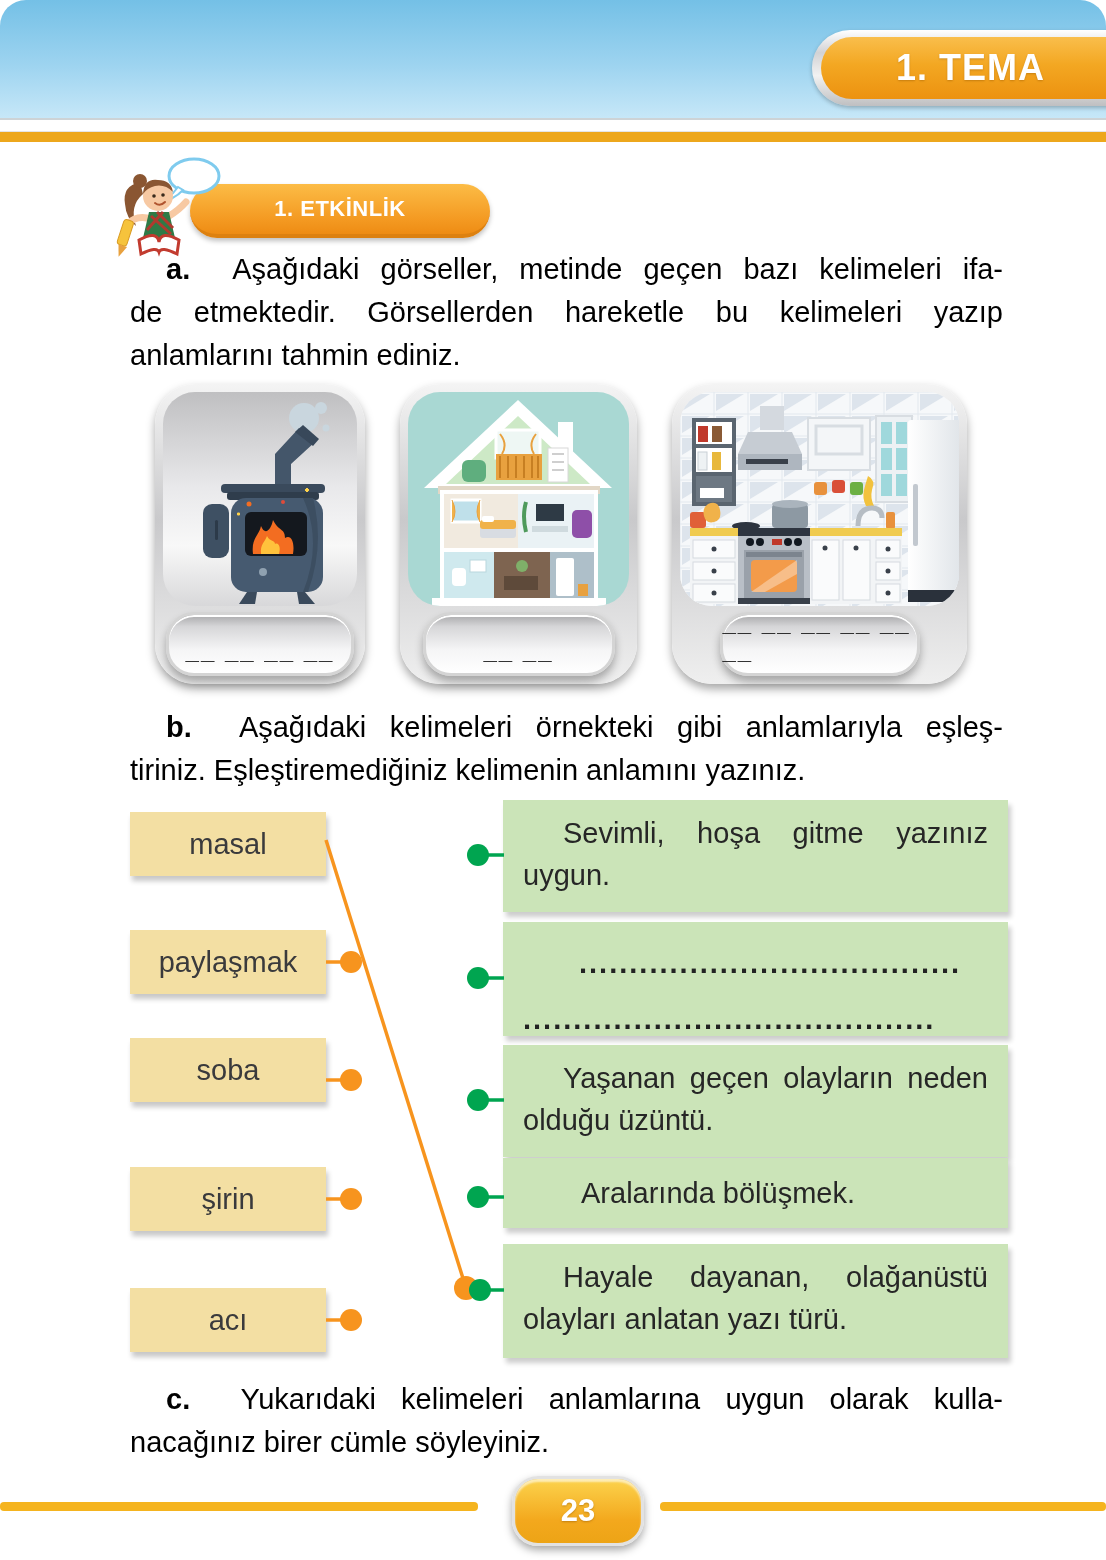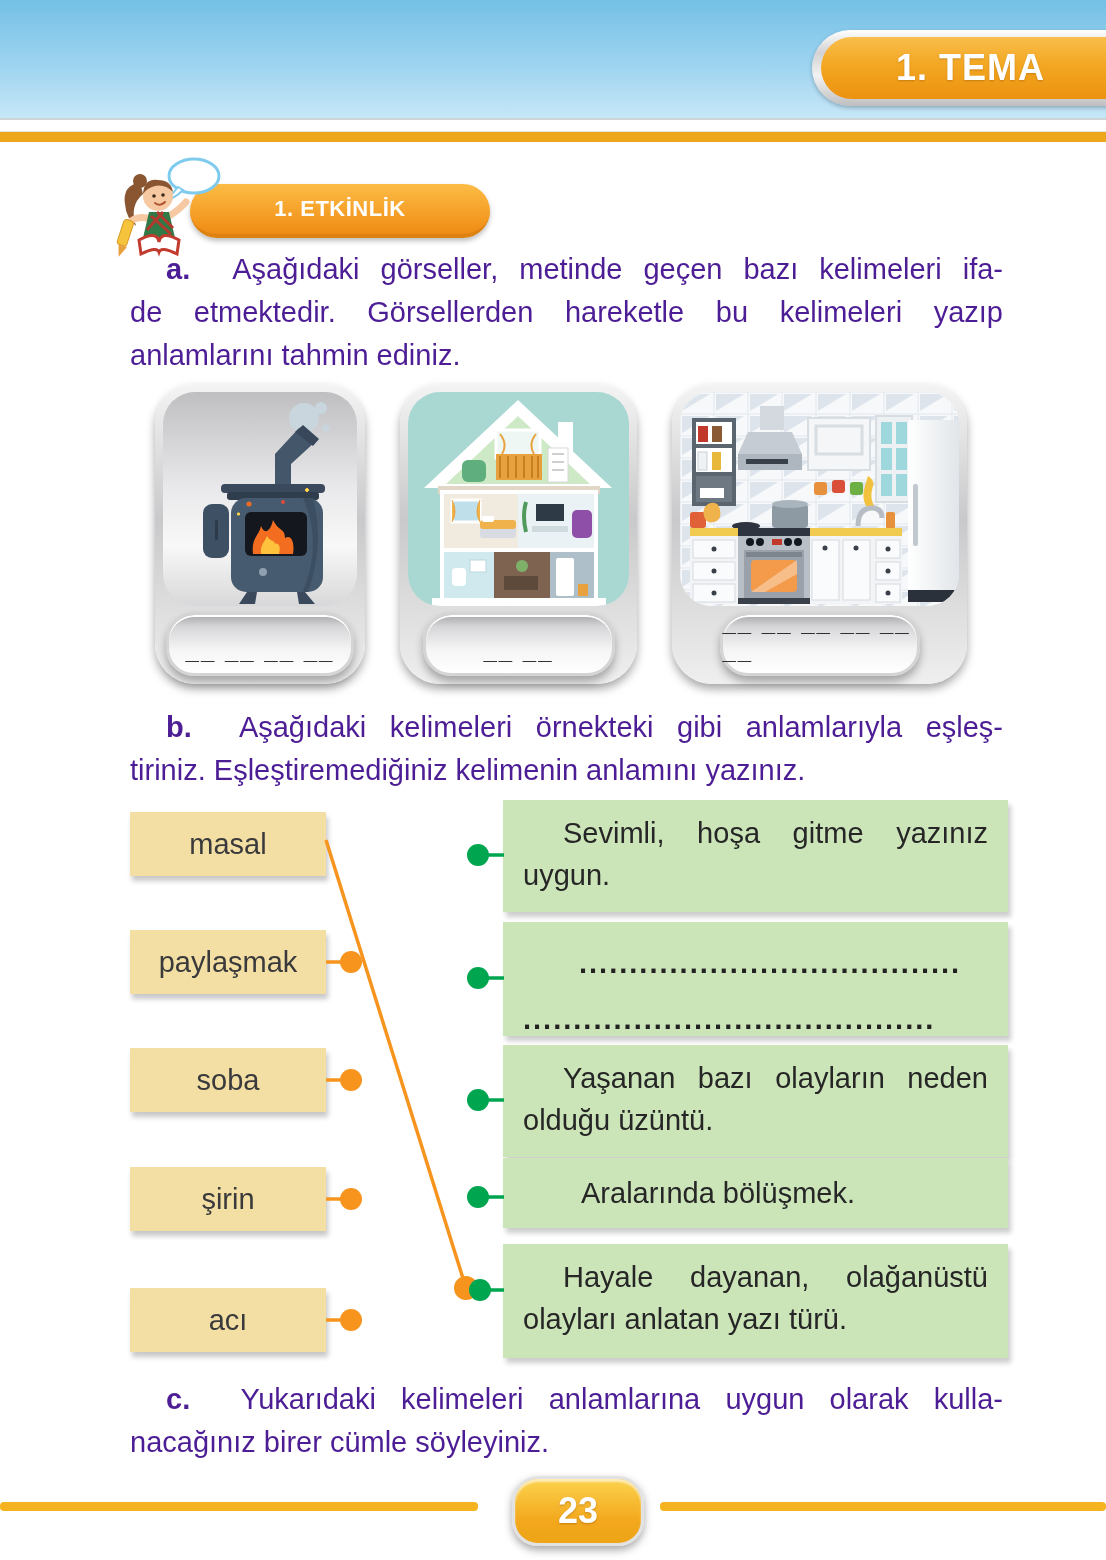--- a/index.html
+++ b/index.html
@@ -1,17 +1,17 @@
 <!DOCTYPE html>
 <html><head>
 <meta charset="utf-8">
 <style>
   * { margin:0; padding:0; box-sizing:border-box; }
   body { background:#ffffff; font-family:"Liberation Sans", sans-serif; }
-  .page { position:relative; width:1106px; height:1560px; background:#ffffff; overflow:hidden; color:#2b2b2b; }
+  .page { position:relative; width:1106px; height:1560px; background:#ffffff; overflow:hidden; color:#2b2b2b;border-radius:26px; }
 
   
   .sky { position:absolute; top:0; left:0; width:100%; height:120px;
          background:linear-gradient(180deg,#74c0e6 0%,#9ed4f0 55%,#c8e8f8 100%); }
   .strip-white { position:absolute; top:118px; left:0; width:100%; height:14px; background:#ffffff;
                  border-top:2px solid #cdd3d6; border-bottom:1px solid #e5e5e5; }
   .rule-orange { position:absolute; top:132px; left:0; width:100%; height:10px; background:#eda71c; }
 
   .tema-pill-outer { position:absolute; top:30px; left:812px; right:-14px; height:76px;
       background:linear-gradient(180deg,#ffffff 0%,#d2d2d4 30%,#f2f2f2 60%,#bfbfc1 100%);
@@ -26,21 +26,21 @@
   
   .activity { position:absolute; top:156px; left:110px; width:420px; height:100px; }
   .badge { position:absolute; left:80px; top:28px; width:300px; height:54px; border-radius:30px;
       background:linear-gradient(180deg,#fcbc46 0%,#f49a22 70%,#ee8c14 100%);
       border-bottom:4px solid #dd8110; box-shadow:0 3px 5px rgba(0,0,0,.25);
       display:flex; align-items:center; justify-content:center;
       color:#ffffff; font-size:22px; font-weight:bold; letter-spacing:.5px; }
   .girl { position:absolute; left:0; top:0; z-index:2; }
 
   
-  .para { position:absolute; left:130px; width:873px; font-size:29px; line-height:43px; color:#4c1d95; }
+  .para { position:absolute; left:130px; width:873px; font-size:29px; line-height:43px; color:#000000; }
   .para .pline { display:block; }
   .para .j { text-align:justify; text-align-last:justify; }
   .para .indent { padding-left:36px; }
   .para b { font-weight:bold; }
 
   
   .cards { position:absolute; top:384px; left:155px; display:flex; gap:35px; }
   .img-card { border-radius:40px; padding:8px;
       background:linear-gradient(180deg,#f4f4f4 0%,#c9c9cb 45%,#efefef 100%);
       box-shadow:0 5px 10px rgba(0,0,0,.35); }
@@ -72,21 +72,21 @@
   .gdot  { fill:#00a550; }
 
   
   .footer-line { position:absolute; top:1502px; height:9px; background:#f5b41f; border-radius:4px; }
   .fl-left { left:0; width:478px; }
   .fl-right { left:660px; right:0; }
   .page-pill { position:absolute; top:1476px; left:512px; width:132px; height:70px; border-radius:26px;
       background:linear-gradient(180deg,#fcd34d 0%,#f3a81d 65%,#eda416 100%);
       border:3px solid #e2e2e2; box-shadow:0 4px 8px rgba(0,0,0,.35), inset 0 3px 2px rgba(255,255,255,.6);
       display:flex; align-items:center; justify-content:center;
-      color:#ffffff; font-size:36px; font-weight:bold; text-shadow:0 1px 2px rgba(150,90,0,.5); }
+      color:#ffffff; font-size:31px; font-weight:bold; text-shadow:0 1px 2px rgba(150,90,0,.5); }
 </style>
 </head>
 <body>
 
 <div class="page">
 
   <div class="sky"></div>
   <div class="strip-white"></div>
   <div class="rule-orange"></div>
   <div class="tema-pill-outer">
@@ -298,40 +298,40 @@
   </div>
 
   <div class="matching">
 
     <div class="word-card" style="top:14px;">
         <span>masal</span>
       </div>
     <div class="word-card" style="top:132px;">
         <span>paylaşmak</span>
       </div>
-    <div class="word-card" style="top:250px;">
+    <div class="word-card" style="top:240px;">
         <span>soba</span>
       </div>
     <div class="word-card" style="top:369px;">
         <span>şirin</span>
       </div>
     <div class="word-card" style="top:490px;">
         <span>acı</span>
       </div>
 
     <div class="def-card" style="top:2px; height:112px;">
       <div class="dline1 jd">Sevimli, hoşa gitme yazınız</div>
       <div>uygun.</div>
     </div>
     <div class="def-card" style="top:124px; height:114px; padding-top:20px;">
       <div class="dline1 dots" style="padding-left:56px;">......................................</div>
       <div class="dots" style="margin-top:14px;">.........................................</div>
     </div>
     <div class="def-card" style="top:247px; height:112px;">
-      <div class="dline1 jd">Yaşanan bazı olayların neden</div>
+      <div class="dline1 jd">Yaşanan geçen olayların neden</div>
       <div>olduğu üzüntü.</div>
     </div>
     <div class="def-card" style="top:360px; height:70px; padding-top:14px;">
       <div class="dline1" style="padding-left:58px;">Aralarında bölüşmek.</div>
     </div>
     <div class="def-card" style="top:446px; height:114px;">
       <div class="dline1 jd">Hayale dayanan, olağanüstü</div>
       <div>olayları anlatan yazı türü.</div>
     </div>
 

